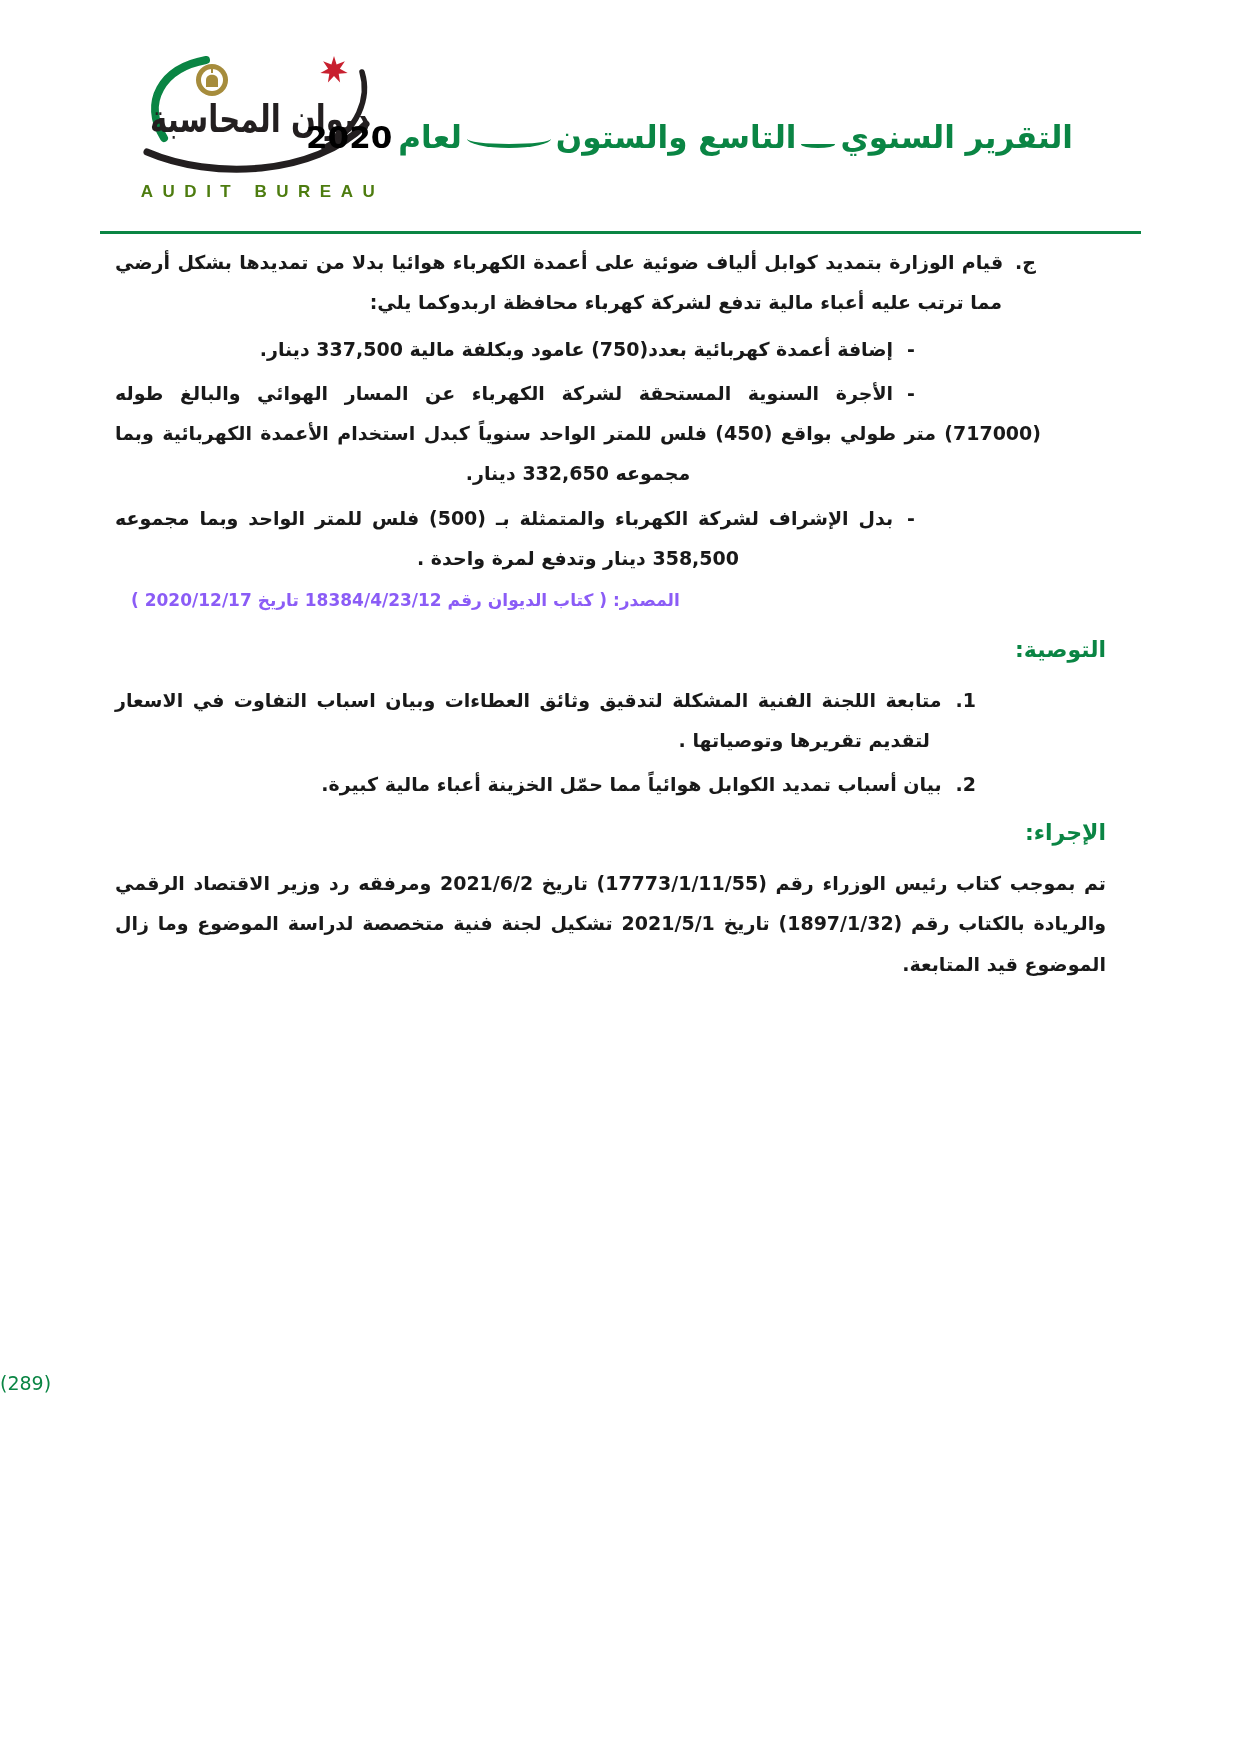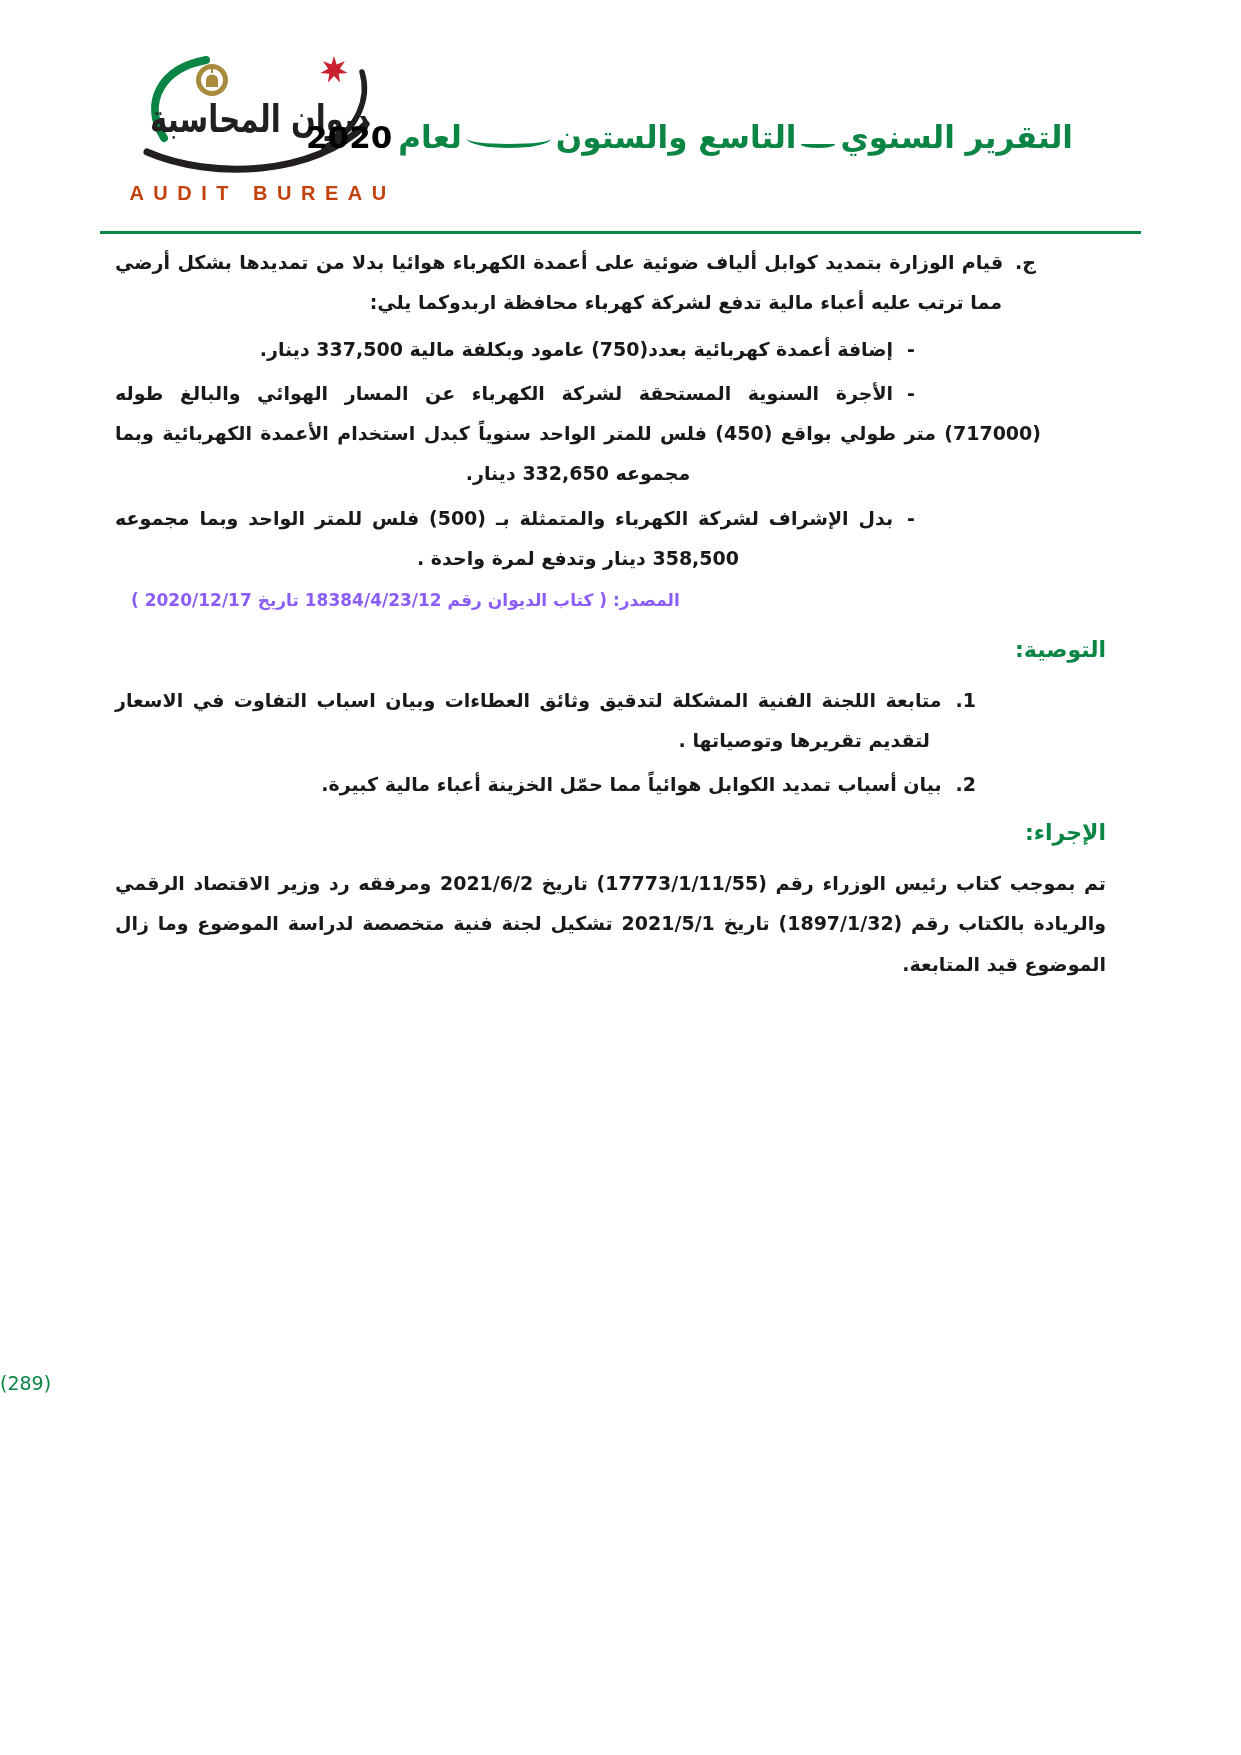--- a/index.html
+++ b/index.html
@@ -9,21 +9,21 @@
   .page {
     position:relative; width:1241px; height:1755px;
     background:#ffffff; overflow:hidden; color:#191919;border-radius:12px;
   }
 
   
   .logo-block { position:absolute; left:108px; top:40px; width:300px; text-align:center; }
   .logo-block svg { display:block; margin:0 auto; }
   .logo-latin {
     margin-top:2px; font-family:"Liberation Sans", sans-serif;
-    font-size:20px; font-weight:bold; color:#c2410c;
+    font-size:17px; font-weight:bold; color:#4d7c0f;
     letter-spacing:9.5px; white-space:nowrap; text-indent:9px;
   }
 
   .report-title {
     position:absolute; top:118px; right:168px;
     display:flex; align-items:flex-end; direction:rtl;
     color:#0a8544; font-size:31px; font-weight:bold; gap:2px;
     white-space:nowrap;
   }
   .report-title .title-part { line-height:1.25; }

